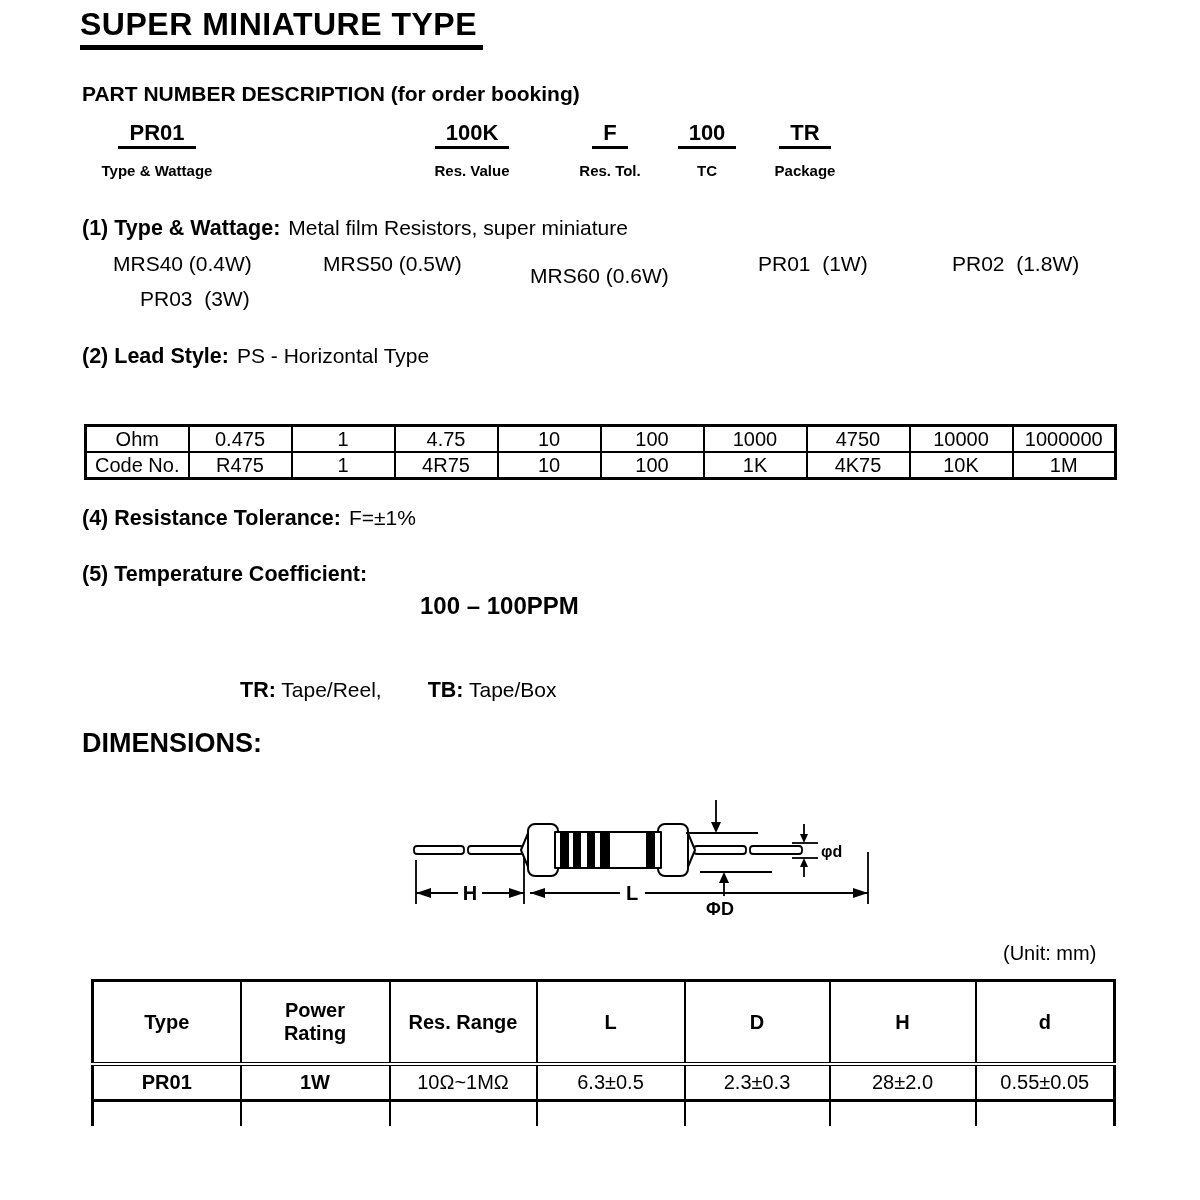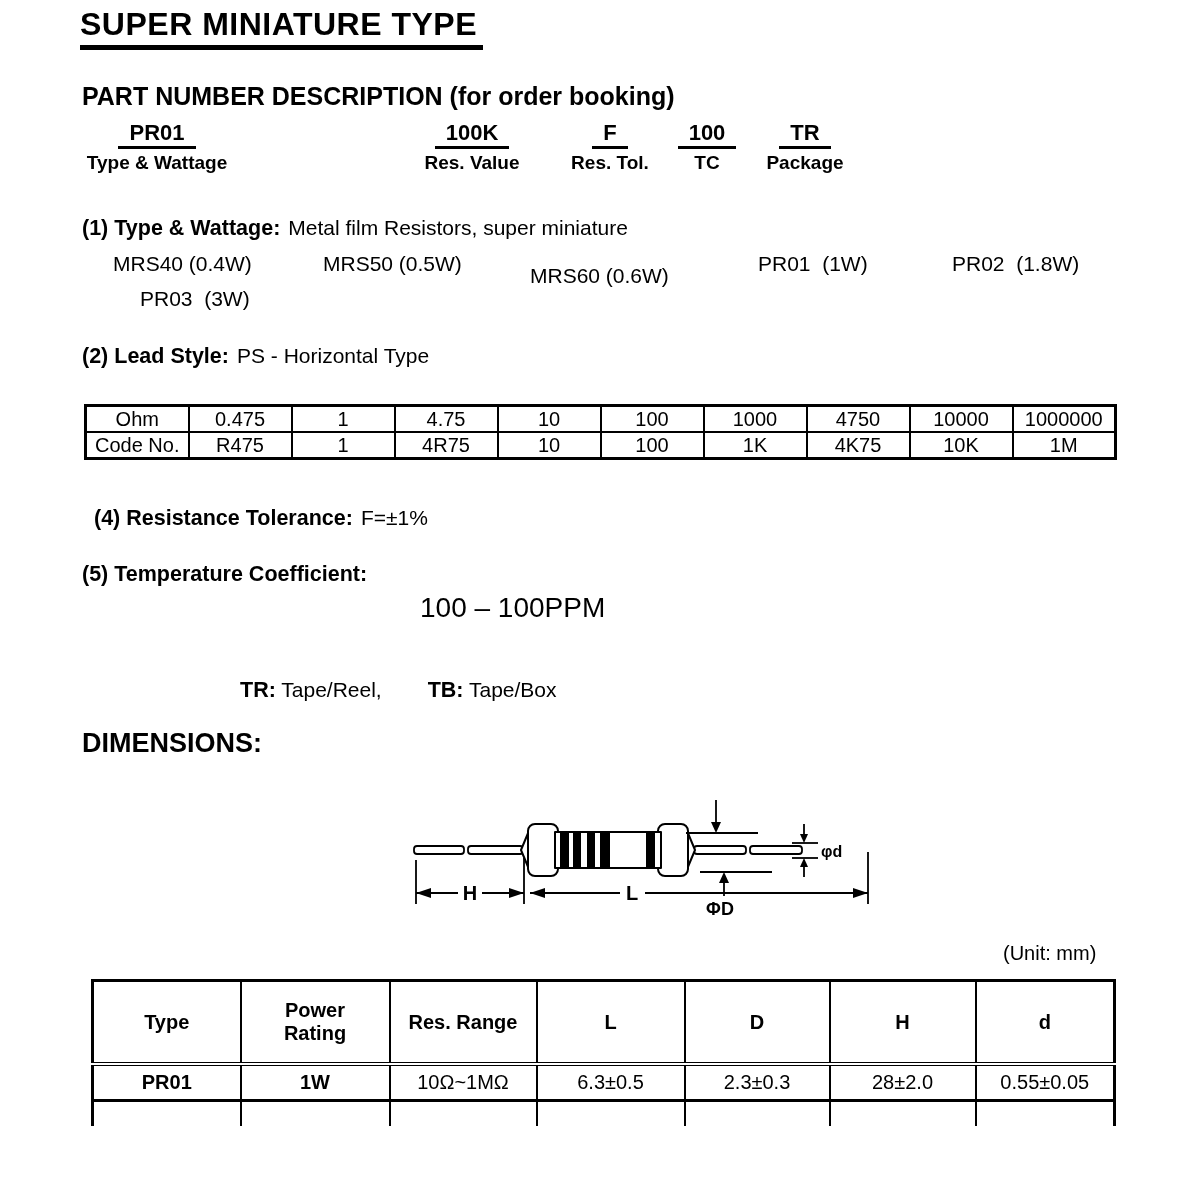--- a/index.html
+++ b/index.html
@@ -2,37 +2,37 @@
 <html><head>
 <meta charset="utf-8">
 <style>
   html,body{margin:0;padding:0;background:#fff;}
   .page{position:relative;width:1200px;height:1180px;background:#fff;color:#000;
         font-family:"Liberation Sans",sans-serif;overflow:hidden;}
   .abs{position:absolute;}
 
   .doc-title{left:80px;top:6px;font-size:32px;font-weight:bold;letter-spacing:.5px;
              border-bottom:5px solid #000;padding:0 6px 2px 0;}
-  .part-heading{left:82px;top:82px;font-size:25px;font-weight:bold;}
+  .part-heading{left:82px;top:82px;font-size:21px;font-weight:bold;}
 
   .pn-field{top:120px;text-align:center;}
   .pn-code{display:inline-block;font-size:22px;font-weight:bold;line-height:1.15;
            border-bottom:3px solid #000;padding:0 11px 1px 11px;}
-  .pn-label{font-size:19px;font-weight:bold;margin-top:3px;white-space:nowrap;}
+  .pn-label{font-size:15px;font-weight:bold;margin-top:13px;white-space:nowrap;}
 
   .sec{font-size:21px;white-space:nowrap;}
   .sec-label{font-weight:bold;font-size:21.5px;}
   .sec-text{margin-left:8px;}
   .s1-item{font-size:21px;white-space:pre;}
 
   .res-table{border-collapse:collapse;table-layout:fixed;width:1030px;font-size:20px;
              border:3px solid #000;}
   .res-table td{border:2px solid #000;height:24px;text-align:center;padding:0;line-height:1;}
 
-  .tc-value{font-size:28px;}
+  .tc-value{font-size:24px;font-weight:bold;}
   .pkg-bold{font-weight:bold;font-size:21.5px;}
   .tb-part{margin-left:46px;}
 
   .dim-heading{left:82px;top:728px;font-size:27px;font-weight:bold;}
   .unit-note{left:1003px;top:942px;font-size:20px;}
 
   .dim-table{border-collapse:collapse;table-layout:fixed;width:1022px;font-size:20px;
              border:3px solid #000;border-bottom:none;}
   .dim-table th{border:2px solid #000;border-bottom:4px double #000;height:31px;
                 font-size:20px;font-weight:bold;padding:17px;}
@@ -80,21 +80,21 @@
   <span class="abs s1-item" style="left:323px;top:252px;">MRS50 (0.5W)</span>
   <span class="abs s1-item" style="left:530px;top:264px;">MRS60 (0.6W)</span>
   <span class="abs s1-item" style="left:758px;top:252px;">PR01  (1W)</span>
   <span class="abs s1-item" style="left:952px;top:252px;">PR02  (1.8W)</span>
   <span class="abs s1-item" style="left:140px;top:287px;">PR03  (3W)</span>
 
   <div class="abs sec" style="left:82px;top:344px;">
     <span class="sec-label">(2) Lead Style:</span><span class="sec-text">PS - Horizontal Type</span>
   </div>
 
-  <table class="abs res-table" style="left:84px;top:404px;border-radius:10px;">
+  <table class="abs res-table" style="left:84px;top:424px;border-radius:10px;">
     <colgroup>
         <col style="width:103px">
         <col style="width:103px">
         <col style="width:103px">
         <col style="width:103px">
         <col style="width:103px">
         <col style="width:103px">
         <col style="width:103px">
         <col style="width:103px">
         <col style="width:103px">
@@ -121,21 +121,21 @@
       <td>10</td>
       <td>100</td>
       <td>1K</td>
       <td>4K75</td>
       <td>10K</td>
       <td>1M</td>
     </tr>
   </tbody>
     </table>
 
-  <div class="abs sec" style="left:82px;top:506px;margin-left:12px;">
+  <div class="abs sec" style="left:82px;top:506px;">
     <span class="sec-label">(4) Resistance Tolerance:</span><span class="sec-text">F=±1%</span>
   </div>
 
   <div class="abs sec" style="left:82px;top:562px;">
     <span class="sec-label">(5) Temperature Coefficient:</span>
   </div>
   <div class="abs tc-value" style="left:420px;top:592px;">100 – 100PPM</div>
 
   <div class="abs sec" style="left:240px;top:678px;">
     <span class="pkg-bold">TR:</span><span> Tape/Reel,</span><span class="pkg-bold tb-part">TB:</span><span> Tape/Box</span>

